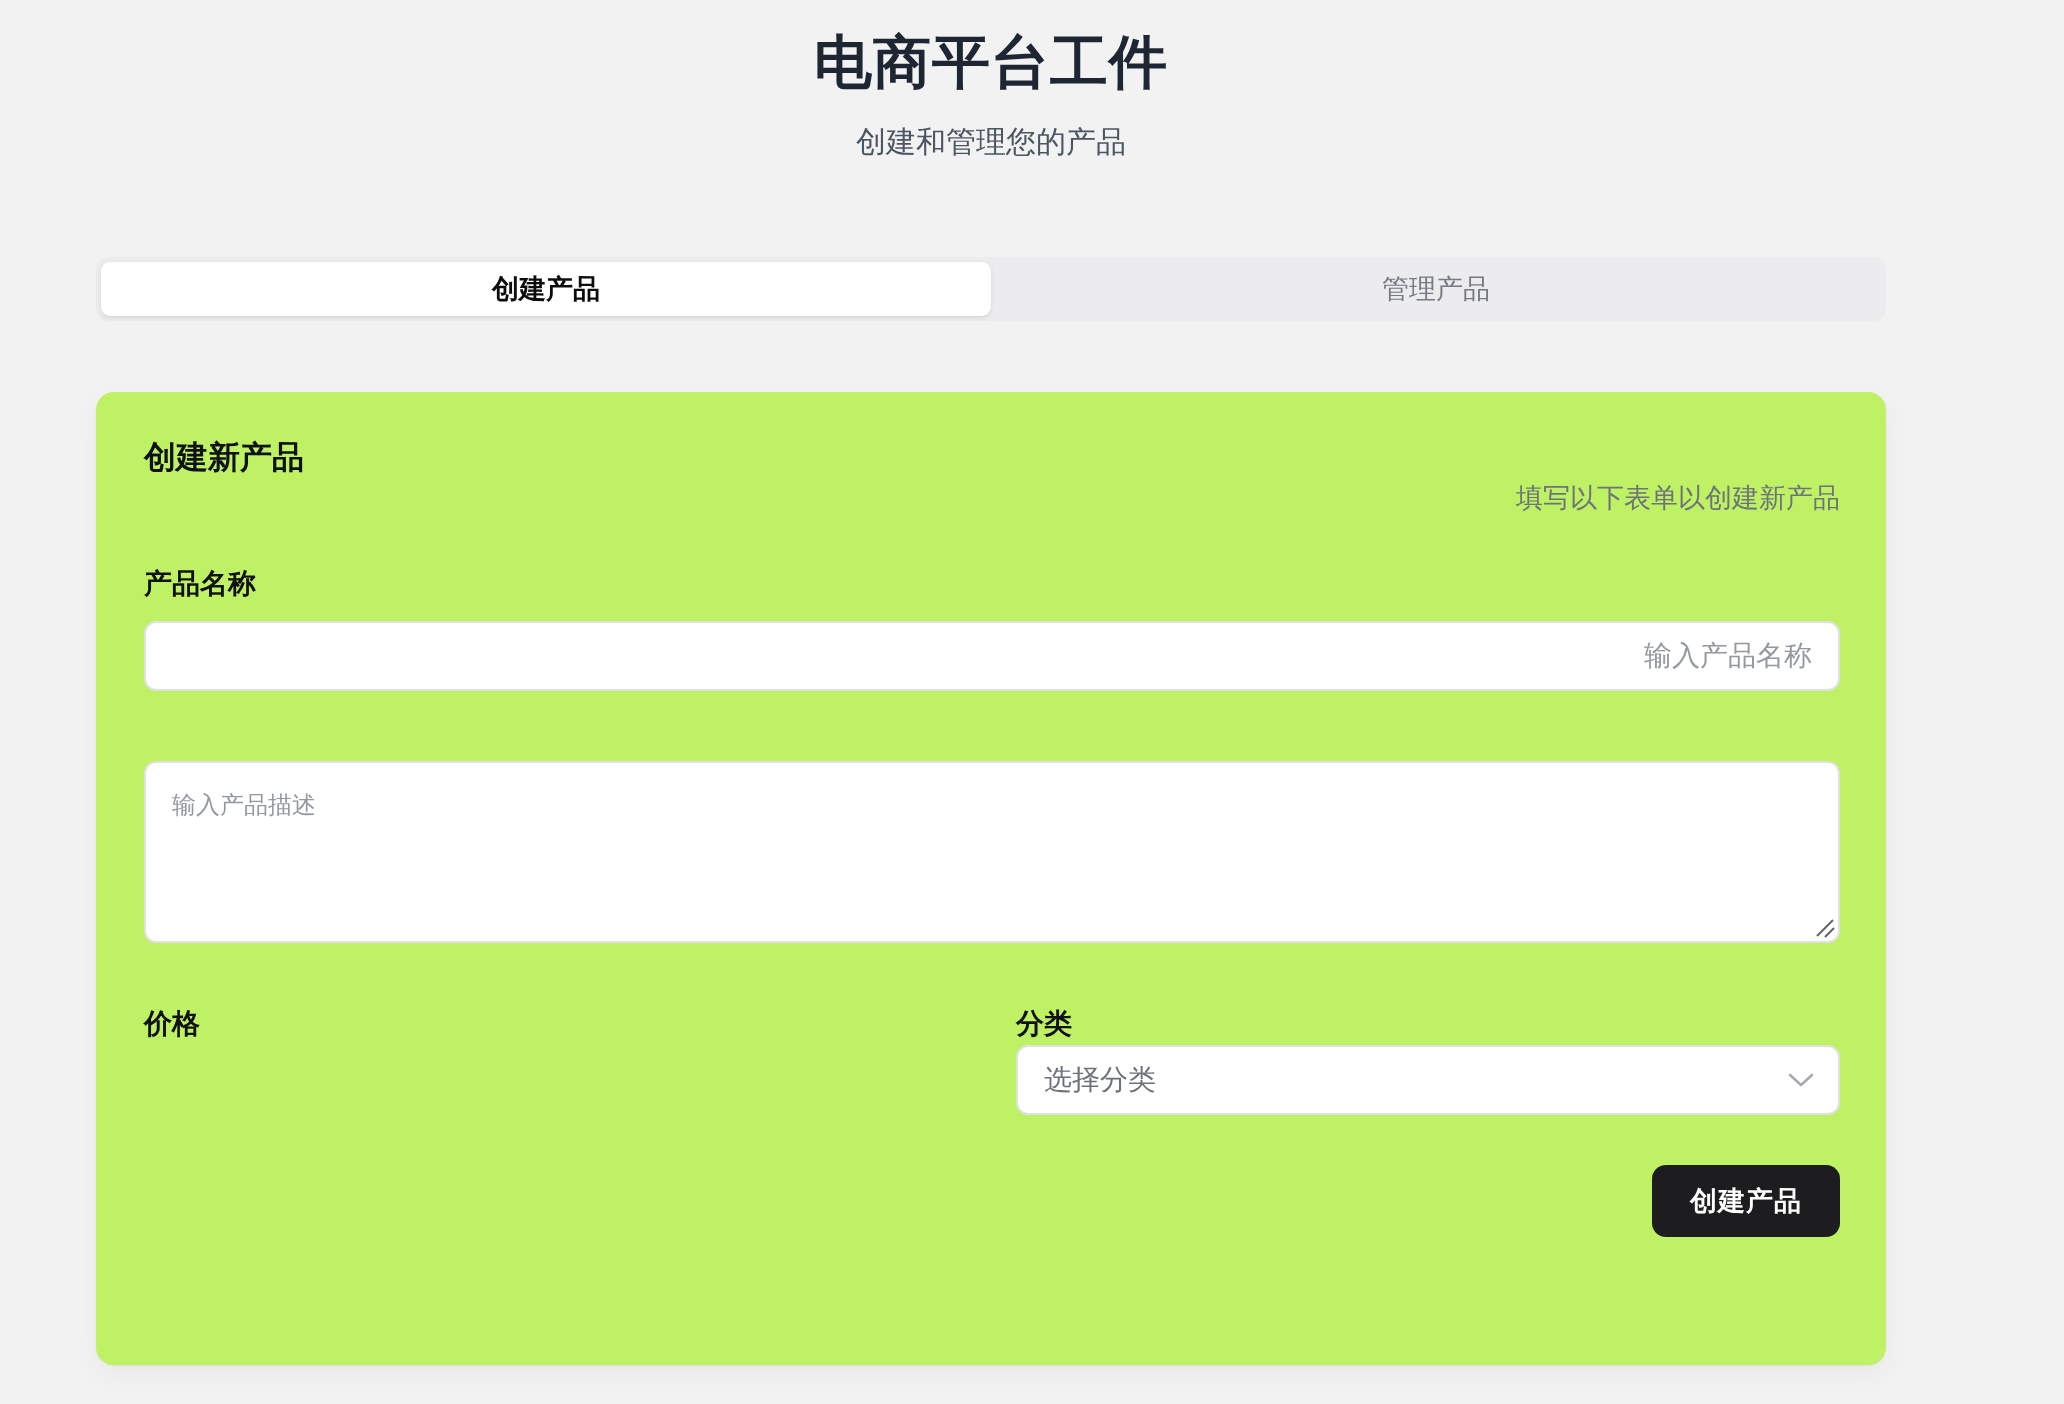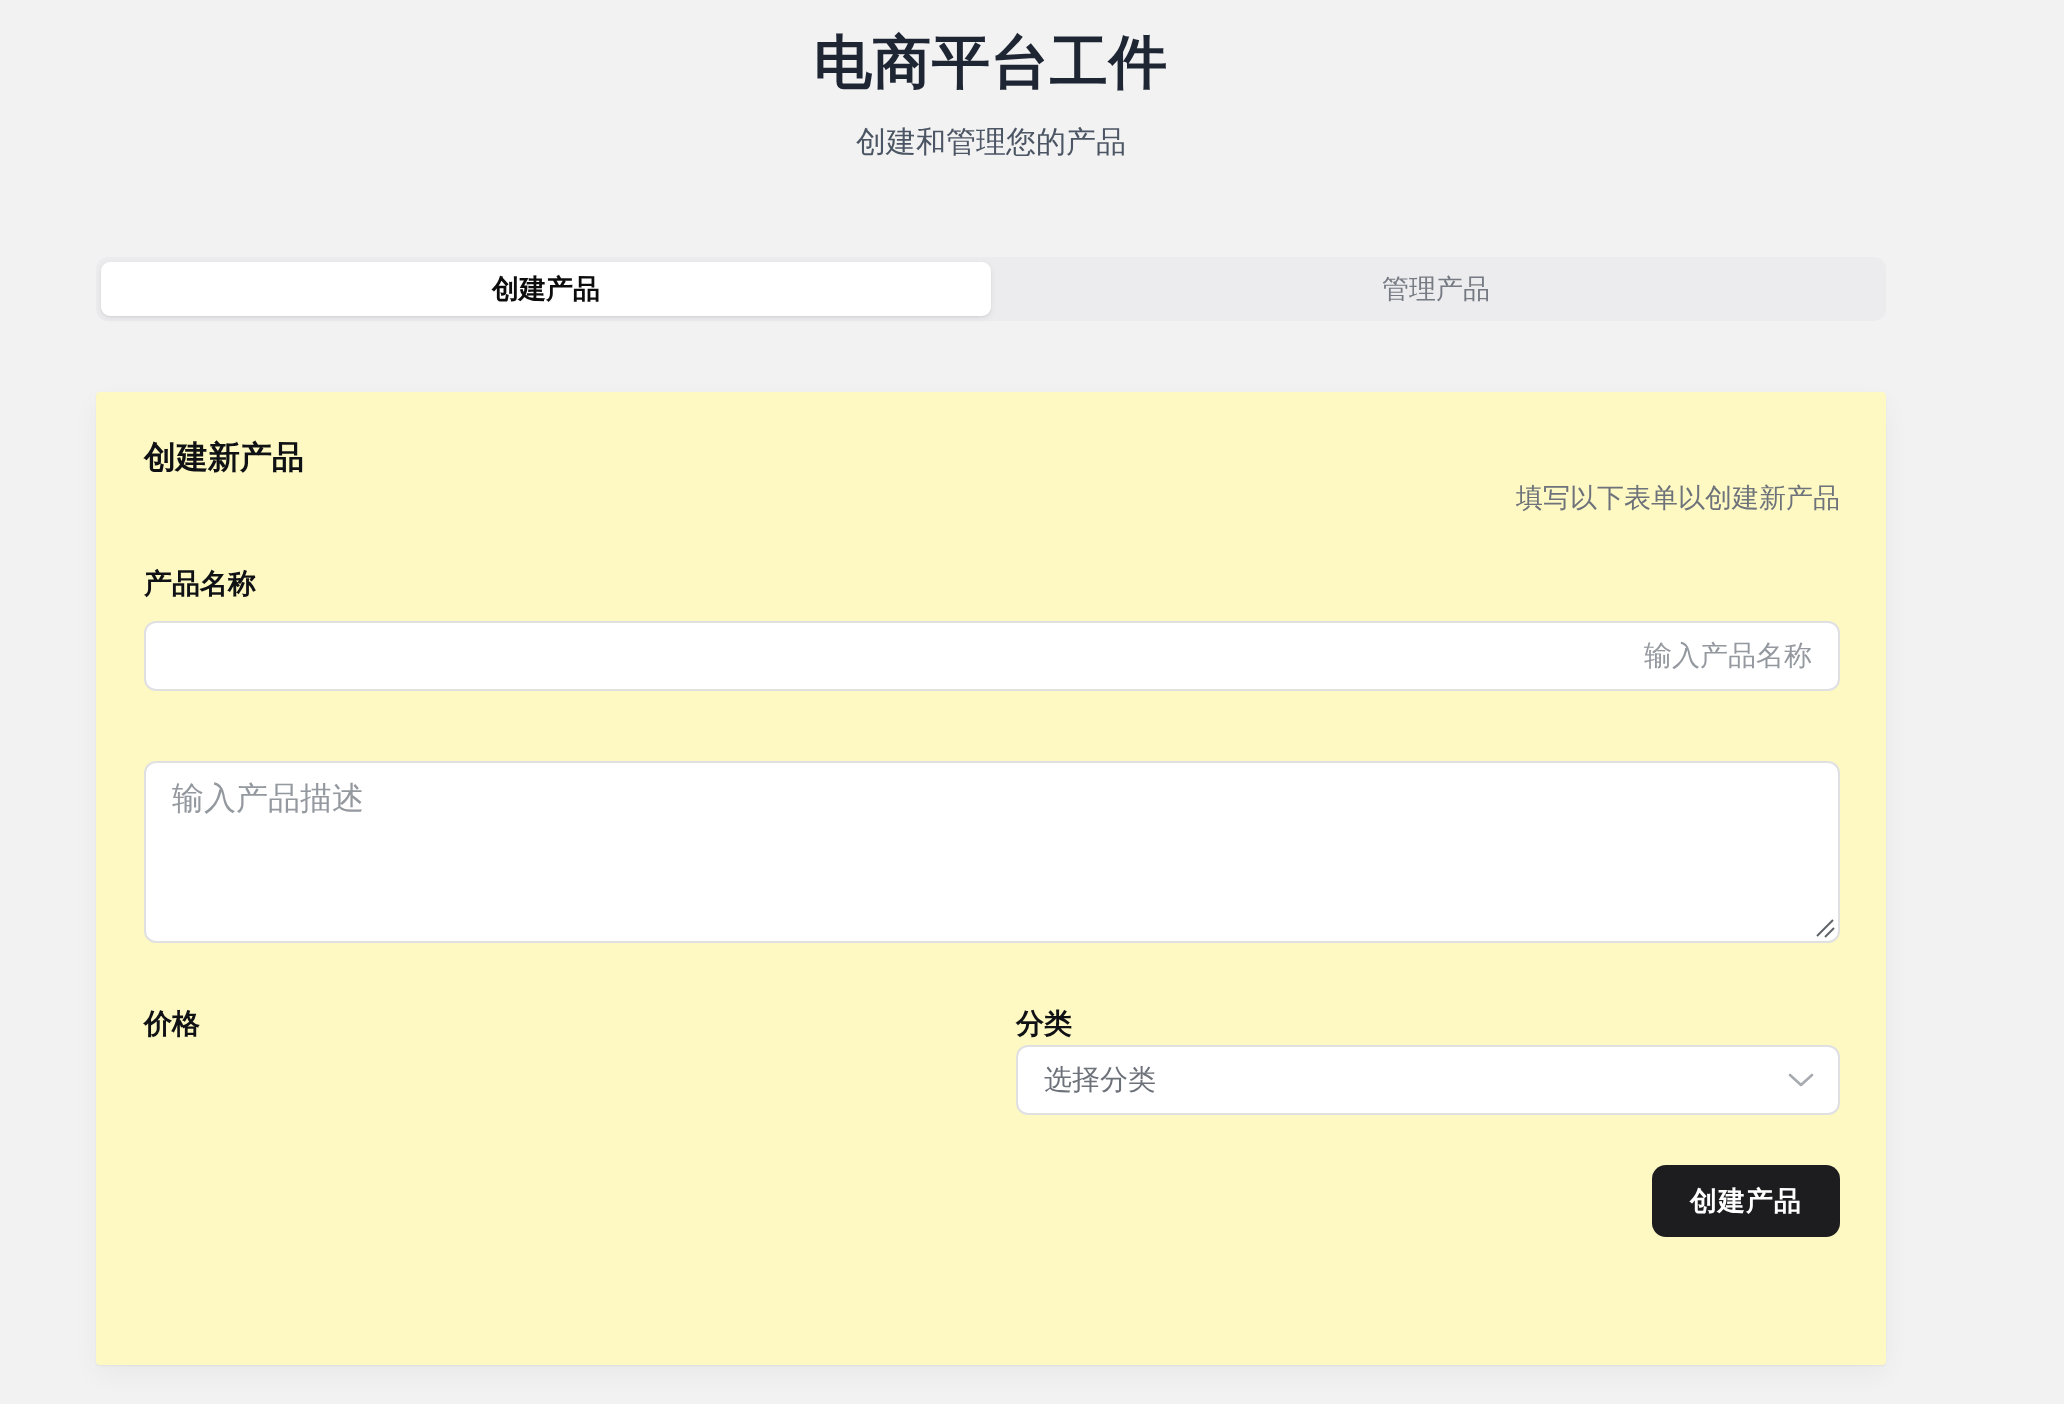--- a/index.html
+++ b/index.html
@@ -65,22 +65,22 @@
     color: #0c0c0d;
     font-weight: 700;
     box-shadow: 0 2px 6px rgba(0,0,0,0.07), 0 1px 2px rgba(0,0,0,0.05);
   }
 
   
   .card {
     margin-top: 71px;
     width: 100%;
     height: 973px;
-    background: #fef9c3;
-    border-radius: 4px;
+    background: #bef264;
+    border-radius: 18px;
     padding: 44px 46px 46px 48px;
     box-shadow: 0 1px 2px rgba(0,0,0,0.05), 0 10px 28px rgba(0,0,0,0.045);
   }
   .card-title {
     margin: 0;
     font-size: 32px;
     line-height: 42px;
     font-weight: 700;
     color: #101114;
   }
@@ -119,22 +119,22 @@
 
   .field-description { margin-top: 70px; }
   .textarea-wrap { position: relative; margin-top: 20px; }
   .text-area {
     display: block;
     width: 100%;
     height: 182px;
     border: 2px solid #e0e0e3;
     border-radius: 12px;
     background: #ffffff;
-    padding: 14px 26px;
-    font-size: 32px;
+    padding: 26px 26px;
+    font-size: 24px;
     color: #1a1a1a;
     font-family: Liberation Mono, monospace;
     resize: none;
     outline: none;
   }
   .text-area::placeholder { color: #94999f; opacity: 1; }
   .resize-grip {
     position: absolute;
     right: 5px;
     bottom: 5px;

